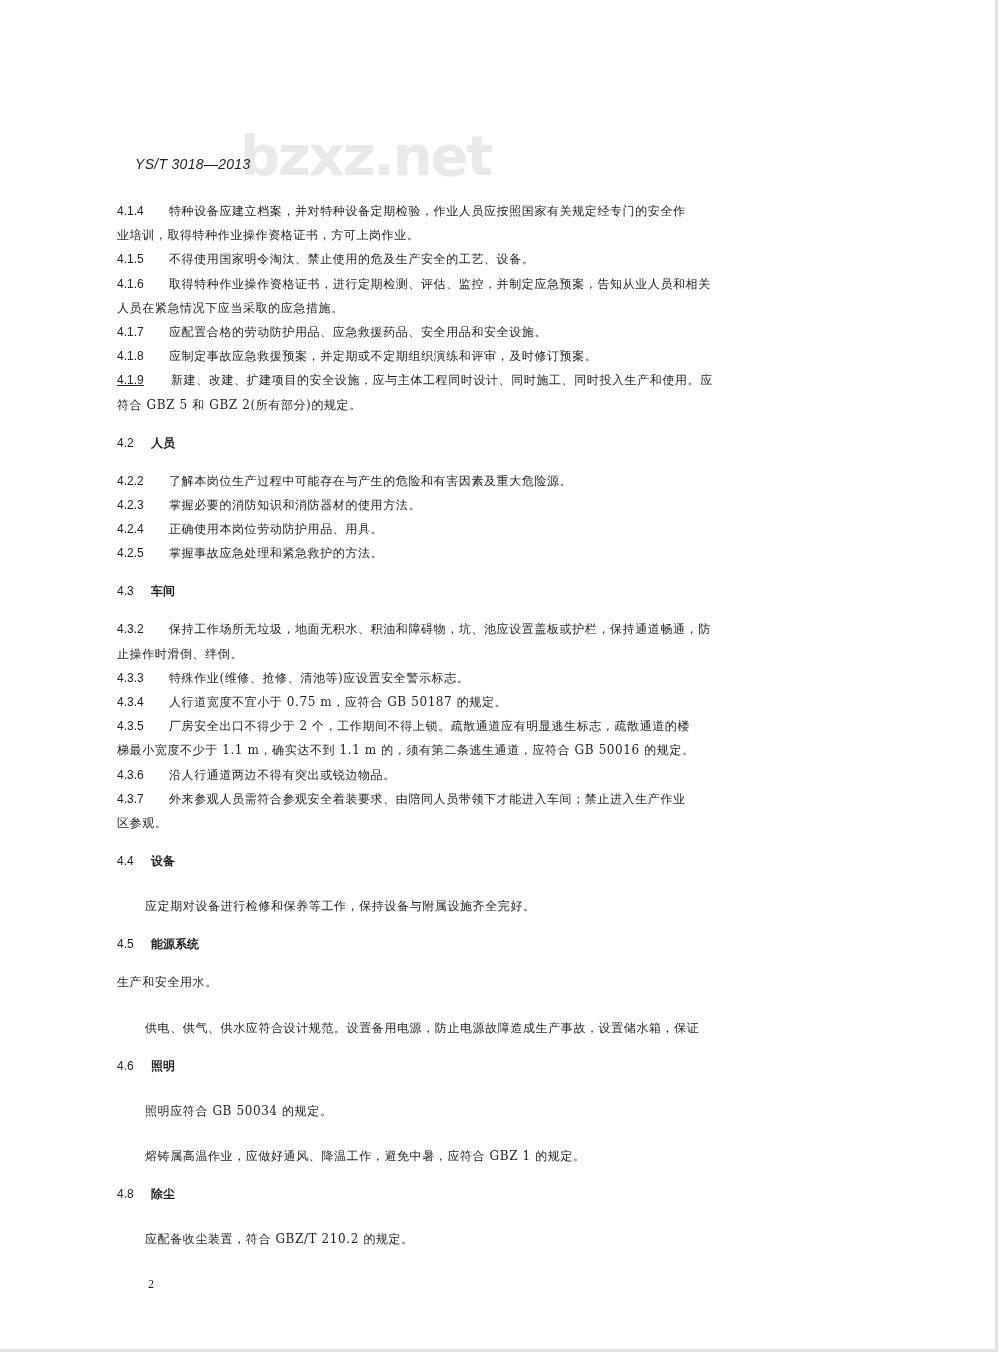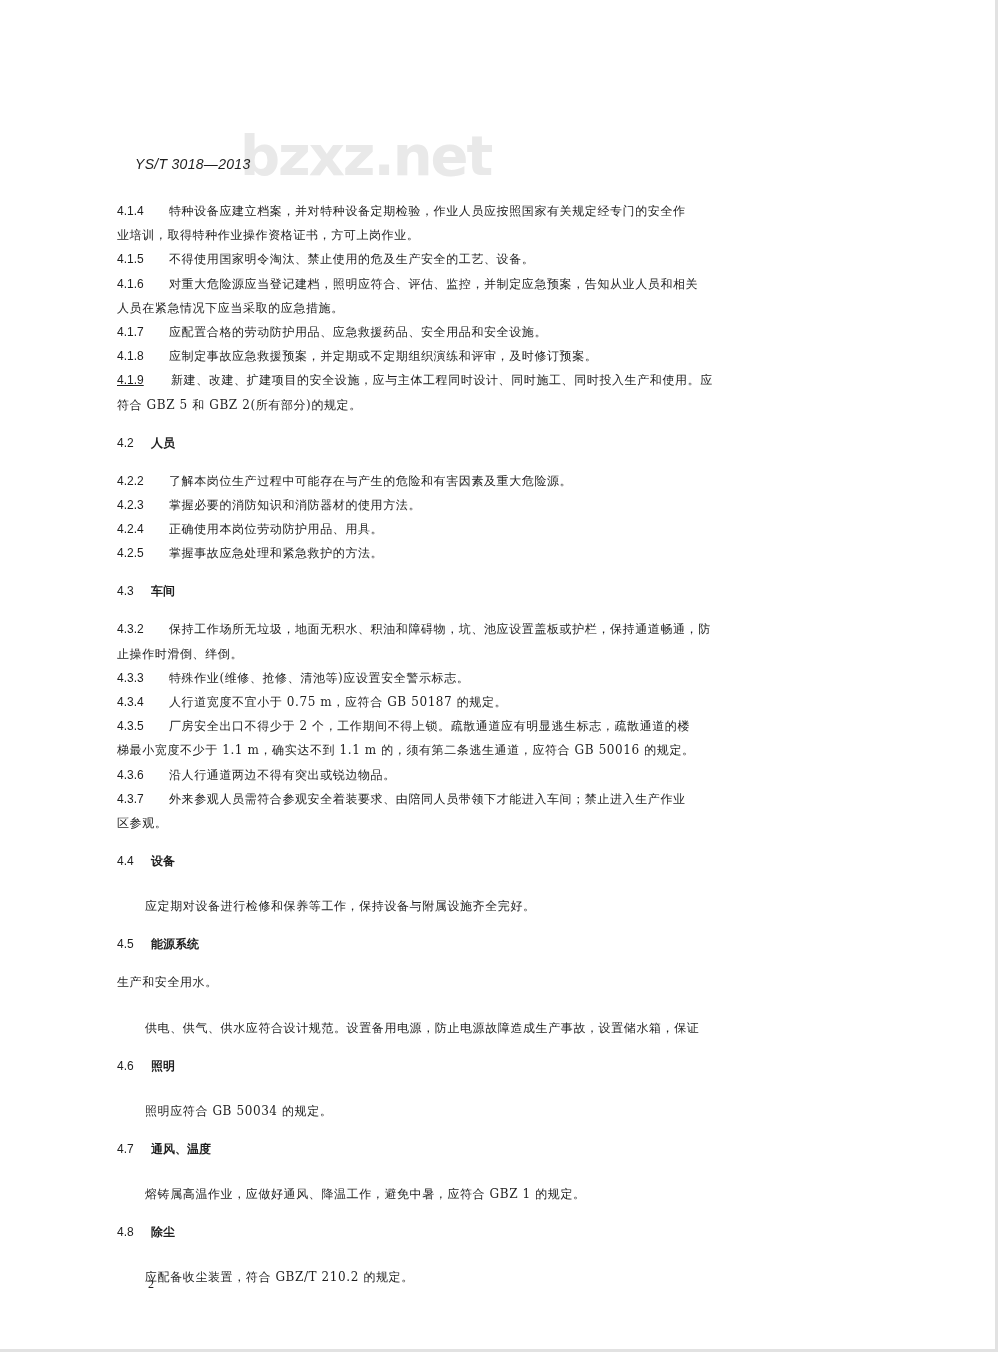--- a/index.html
+++ b/index.html
@@ -38,21 +38,21 @@
 
   <div>
     <div class="clause">
       <div class="line"><span class="num">4.1.4</span><span class="text">特种设备应建立档案，并对特种设备定期检验，作业人员应按照国家有关规定经专门的安全作</span></div>
       <div class="line"><span class="text">业培训，取得特种作业操作资格证书，方可上岗作业。</span></div>
     </div>
     <div class="clause">
       <div class="line"><span class="num">4.1.5</span><span class="text">不得使用国家明令淘汰、禁止使用的危及生产安全的工艺、设备。</span></div>
     </div>
     <div class="clause">
-      <div class="line"><span class="num">4.1.6</span><span class="text">对重大危险源应当登记建档，照明应符合、评估、监控，并制定应急预案，告知从业人员和相关</span></div>
+      <div class="line"><span class="num">4.1.6</span><span class="text">取得特种作业操作资格证书，进行定期检测、评估、监控，并制定应急预案，告知从业人员和相关</span></div>
       <div class="line"><span class="text">人员在紧急情况下应当采取的应急措施。</span></div>
     </div>
     <div class="clause">
       <div class="line"><span class="num">4.1.7</span><span class="text">应配置合格的劳动防护用品、应急救援药品、安全用品和安全设施。</span></div>
     </div>
     <div class="clause">
       <div class="line"><span class="num">4.1.8</span><span class="text">应制定事故应急救援预案，并定期或不定期组织演练和评审，及时修订预案。</span></div>
     </div>
     <div class="clause">
       <div class="line"><span class="num wide">4.1.9</span><span class="text">新建、改建、扩建项目的安全设施，应与主体工程同时设计、同时施工、同时投入生产和使用。应</span></div>
@@ -97,21 +97,20 @@
     <div class="line"><span class="text">生产和安全用水。</span></div>
     <div class="line indent"><span class="text">供电、供气、供水应符合设计规范。设置备用电源，防止电源故障造成生产事故，设置储水箱，保证</span></div>
   </div>
 
   <div>
     <div class="heading"><span class="num">4.6</span><span>照明</span></div>
     <div class="line indent"><span class="text">照明应符合 GB 50034 的规定。</span></div>
   </div>
 
   <div>
-    <div class="heading"><span class="num">4.7</span><span>通风、温度</span></div>
     <div class="line indent"><span class="text">熔铸属高温作业，应做好通风、降温工作，避免中暑，应符合 GBZ 1 的规定。</span></div>
   </div>
 
   <div>
     <div class="heading"><span class="num">4.8</span><span>除尘</span></div>
     <div class="line indent"><span class="text">应配备收尘装置，符合 GBZ/T 210.2 的规定。</span></div>
   </div>
 </div>
 
 <div class="page-num">2</div>

